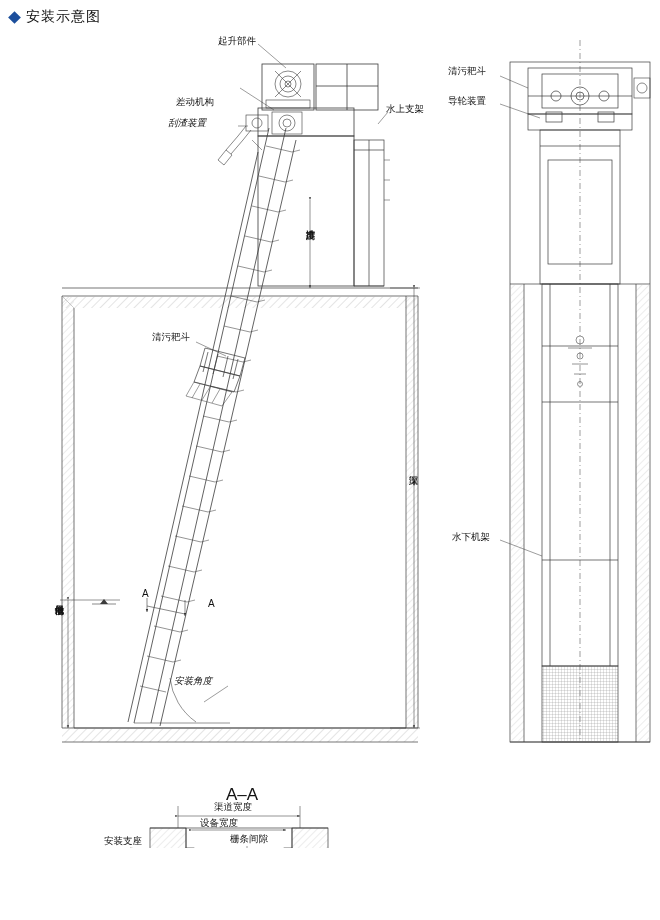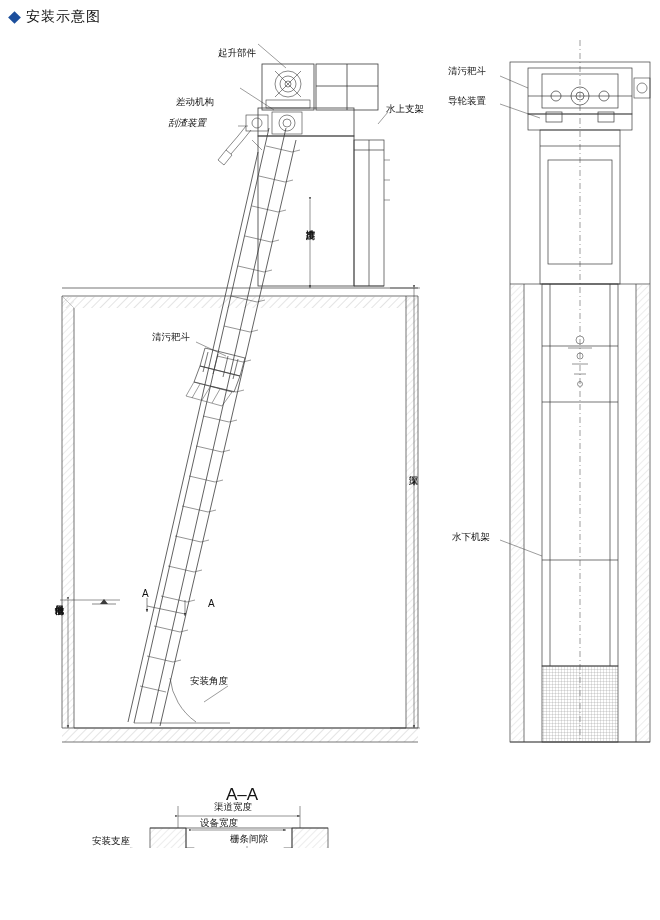--- a/index.html
+++ b/index.html
@@ -375,36 +375,36 @@
       <g stroke-width="0.5">
         <line x1="247" y1="846" x2="247" y2="858"></line>
       </g>
 
       <g stroke-width="0.5">
         <line x1="130" y1="848" x2="186" y2="856"></line>
       </g>
     </g>
   </svg>
 
-  <div class="lbl" style="left:218px; top:48px;">起升部件</div>
+  <div class="lbl" style="left:218px; top:36px;">起升部件</div>
   <div class="lbl" style="left:176px; top:97px;text-align:right;">差动机构</div>
   <div class="lbl" style="left:168px; top:118px;font-style:italic;">刮渣装置</div>
   <div class="lbl" style="left:386px; top:104px;">水上支架</div>
   <div class="lbl-v" style="left:305px; top:222px;">排渣高度</div>
   <div class="lbl" style="left:152px; top:332px;">清污耙斗</div>
   <div class="lbl-v" style="left:408px; top:468px;">渠深</div>
   <div class="lbl-v" style="left:54px; top:598px;">栅前最低水位</div>
-  <div class="lbl" style="left:190px; top:676px;">安装角度</div>
+  <div class="lbl" style="left:174px; top:676px;font-style:italic;">安装角度</div>
 
   <div class="lbl-sec" style="left:142px; top:588px;">A</div>
   <div class="lbl-sec" style="left:208px; top:598px;">A</div>
 
   <div class="lbl" style="left:448px; top:66px;">清污耙斗</div>
   <div class="lbl" style="left:448px; top:96px;">导轮装置</div>
   <div class="lbl" style="left:452px; top:532px;">水下机架</div>
 
   <div class="lbl" style="left:226px; top:786px; font-size:17px;">A–A</div>
   <div class="lbl" style="left:214px; top:802px;">渠道宽度</div>
   <div class="lbl" style="left:200px; top:818px;">设备宽度</div>
   <div class="lbl" style="left:230px; top:834px;">栅条间隙</div>
-  <div class="lbl" style="left:92px; top:836px;">安装支座</div>
+  <div class="lbl" style="left:104px; top:836px;">安装支座</div>
 
 </div>
 
 </body></html>

